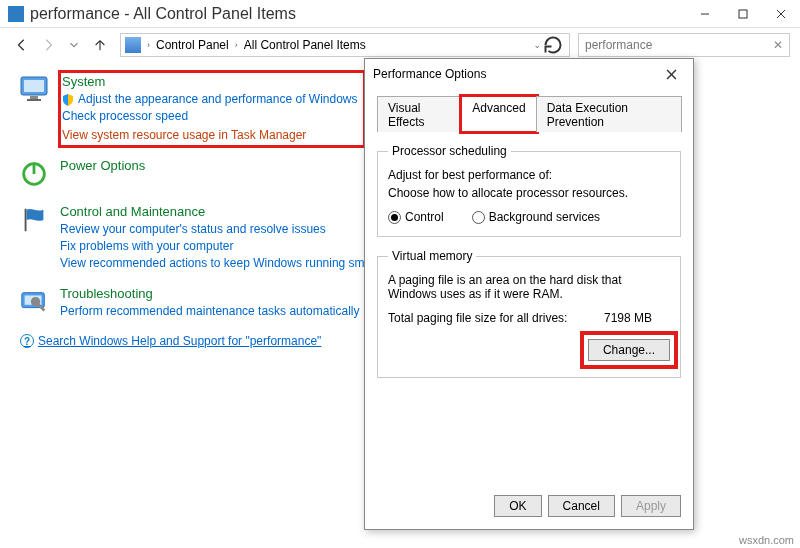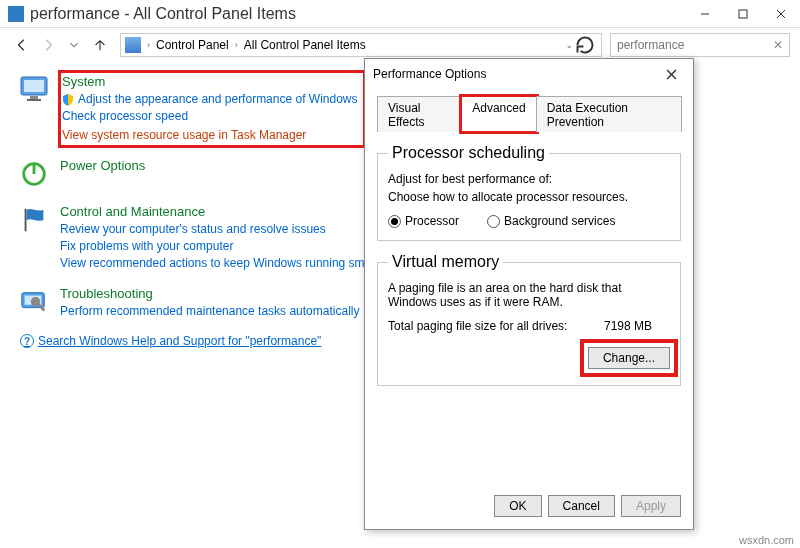--- a/index.html
+++ b/index.html
@@ -16,21 +16,21 @@
 .navbar { height: 34px; display: flex; align-items: center; padding: 0 10px; gap: 2px; }
 .navbtn { width: 24px; height: 24px; display: flex; align-items: center; justify-content: center; color: #555; }
 .navbtn.disabled { color: #bbb; }
 .navbtn svg { width: 14px; height: 14px; }
 .addrbox { display: flex; align-items: center; border: 1px solid #ccc; height: 24px; flex: 1; margin: 0 6px; padding: 0 4px; }
 .addrbox .pc-icon { width: 16px; height: 16px; background: linear-gradient(#76b1e8,#3d7fcf); margin-right: 6px; }
 .addrbox .crumb { padding: 0 6px; line-height: 22px; color: #000; }
 .addrbox .sep { color: #666; font-size: 9px; }
 .addrbox .spacer { flex: 1; }
 .refresh { width: 24px; height: 22px; display: flex; align-items: center; justify-content: center; color: #555; }
-.searchbox { width: 180px; height: 24px; border: 1px solid #ccc; display: flex; align-items: center; padding: 9px 6px; color: #777; }
+.searchbox { width: 212px; height: 24px; border: 1px solid #ccc; display: flex; align-items: center; padding: 9px 6px; color: #777; }
 .searchbox .clear { margin-left: auto; color: #888; }
 
 
 .main { padding: 10px 18px; }
 .item { display: flex; margin-bottom: 14px; }
 .item-icon { width: 32px; height: 32px; flex: 0 0 32px; margin-right: 10px; display:flex; align-items:center; justify-content:center; }
 .item-body { }
 .item-title { color: #0b7b2b; font-size: 13px; font-weight: 400; margin-bottom: 2px; }
 .item-link { color: #0066cc; font-size: 12px; line-height: 17px; display: flex; align-items: center; gap: 4px; }
 .shield { width: 12px; height: 12px; display:inline-block; }
@@ -45,21 +45,21 @@
 .dlg-title { height: 30px; display:flex; align-items:center; padding: 0 8px; font-size:12px; }
 .dlg-title span { flex:1; }
 .dlg-close { width:28px; height:24px; display:flex; align-items:center; justify-content:center; color:#333; }
 .dlg-body { flex:1; padding: 6px 12px 0 12px; position:relative; }
 .tabs { display:flex; border-bottom: 1px solid #aaa; }
 .tab { padding: 4px 10px 3px 10px; border:1px solid #aaa; border-bottom: none; background:#f5f5f5; font-size:12px; margin-right:-1px; position:relative; top:1px; }
 .tab.active { background:#fff; border-bottom:1px solid #fff; }
 .tab.hl { outline: 3px solid #e21b1b; outline-offset:-1px; }
 
 fieldset { border: 1px solid #c8c8c8; margin: 12px 0 0 0; padding: 8px 10px 12px 10px; font-size:12px; }
-legend { font-size:16px; padding: 0 4px; }
+legend { font-size:12px; padding: 0 4px; }
 .fs-text { margin: 2px 0 10px 0; }
 .radios { display:flex; gap:28px; margin-top:4px; }
 .radio { display:flex; align-items:center; gap:4px; }
 .radio .dot { width:13px; height:13px; border:1px solid #555; border-radius:50%; display:flex; align-items:center; justify-content:center; }
 .radio .dot .inner { width:7px; height:7px; background:#000; border-radius:50%; }
 
 .vm-row { display:flex; justify-content:space-between; align-items:center; margin-top:2px; }
 .btn { border:1px solid #888; background:#e9e9e9; padding: 3px 14px; font-size:12px; }
 .hl-change { outline: 4px solid #e21b1b; outline-offset: 4px; }
 
@@ -228,21 +228,21 @@
 
     <fieldset>
       <legend>Processor scheduling</legend>
       <div class="fs-text" style="margin-bottom:4px;">Adjust for best performance of:</div>
       <div class="fs-text">Choose how to allocate processor resources.</div>
       <div class="radios">
         <label class="radio">
           <span class="dot">
               <span class="inner"></span>
             </span>
-          <span>Processor</span>
+          <span>Control</span>
         </label>
         <label class="radio">
           <span class="dot"></span>
           <span>Background services</span>
         </label>
       </div>
     </fieldset>
 
     <fieldset style="padding-bottom:16px;">
       <legend>Virtual memory</legend>

